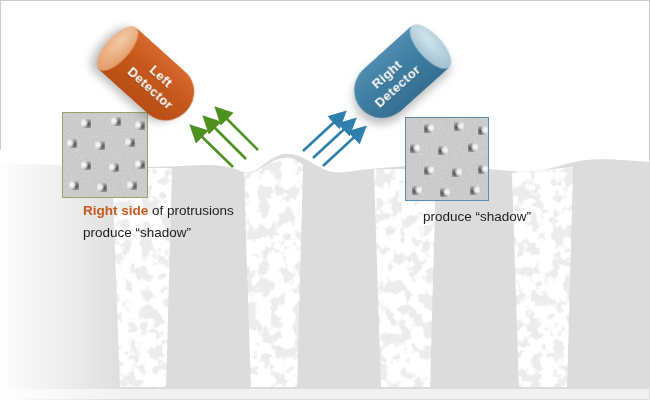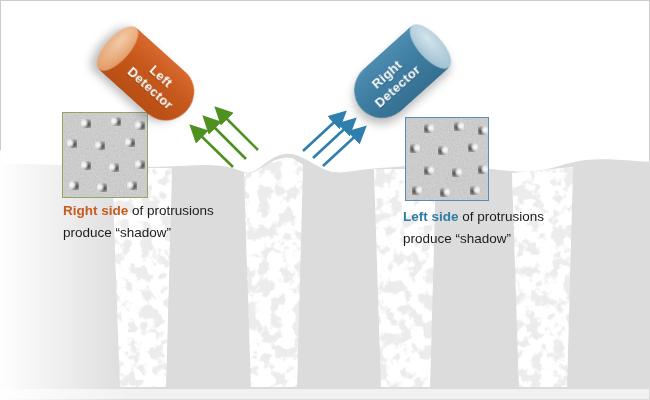--- a/index.html
+++ b/index.html
@@ -45,21 +45,21 @@
   .inset svg { position:absolute; left:0; top:0; }
   .dot { position:absolute; width:10px; height:9px; }
   .dot.shadow-right { background:
       radial-gradient(circle at 32% 45%, rgba(253,253,253,.95) 0%, rgba(250,250,250,.85) 22%, rgba(250,250,250,0) 55%),
       radial-gradient(circle at 70% 58%, rgba(40,40,40,.85) 0%, rgba(60,60,60,.55) 30%, rgba(90,90,90,0) 68%); }
   .dot.shadow-left { background:
       radial-gradient(circle at 68% 45%, rgba(253,253,253,.95) 0%, rgba(250,250,250,.85) 22%, rgba(250,250,250,0) 55%),
       radial-gradient(circle at 30% 58%, rgba(40,40,40,.85) 0%, rgba(60,60,60,.55) 30%, rgba(90,90,90,0) 68%); }
 
   
-  .capt { position:absolute; font-size:13.5px; line-height:22px; color:#1c1c1c; }
+  .capt { position:absolute; font-size:13.5px; line-height:22px; color:#1c1c1c;margin-left:20px; }
   #capt-left  { left:63px;  top:200px; }
   #capt-right { left:403px; top:206px; }
   .hl { font-weight:bold; }
   #capt-left .hl  { color:#c75b1e; }
   #capt-right .hl { color:#2f7ca4; }
 </style>
 </head>
 <body>
 
 <div id="stage">
@@ -162,21 +162,20 @@
         <div class="dot shadow-left" style="left: 34px; top: 70px;"></div>
         <div class="dot shadow-left" style="left: 64px; top: 68px;"></div>
       </div>
   </div>
 
   <div class="capt" id="capt-left">
     <div><span class="hl">Right side</span><span> of protrusions</span></div>
     <div>produce “shadow”</div>
   </div>
   <div class="capt" id="capt-right">
-    <div><span class="hl">Left side</span><span> of protrusions</span></div>
     <div>produce “shadow”</div>
   </div>
 
   <div class="det" id="det-left">
     <div class="body"></div>
     <div class="cap"></div>
     <div class="lbl">
       <div>Left</div>
       <div>Detector</div>
     </div>

